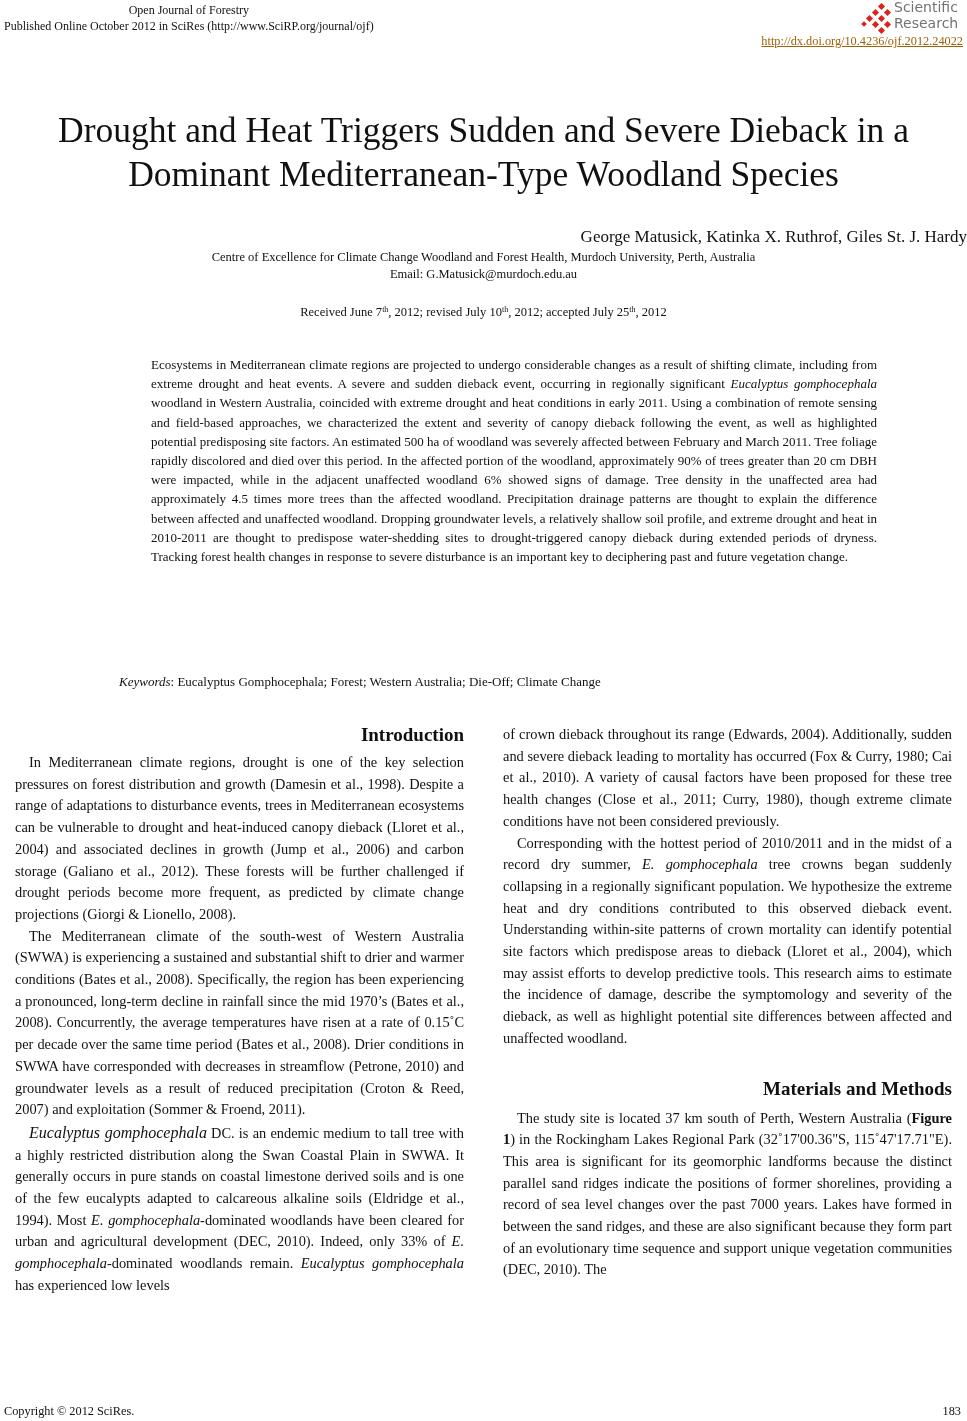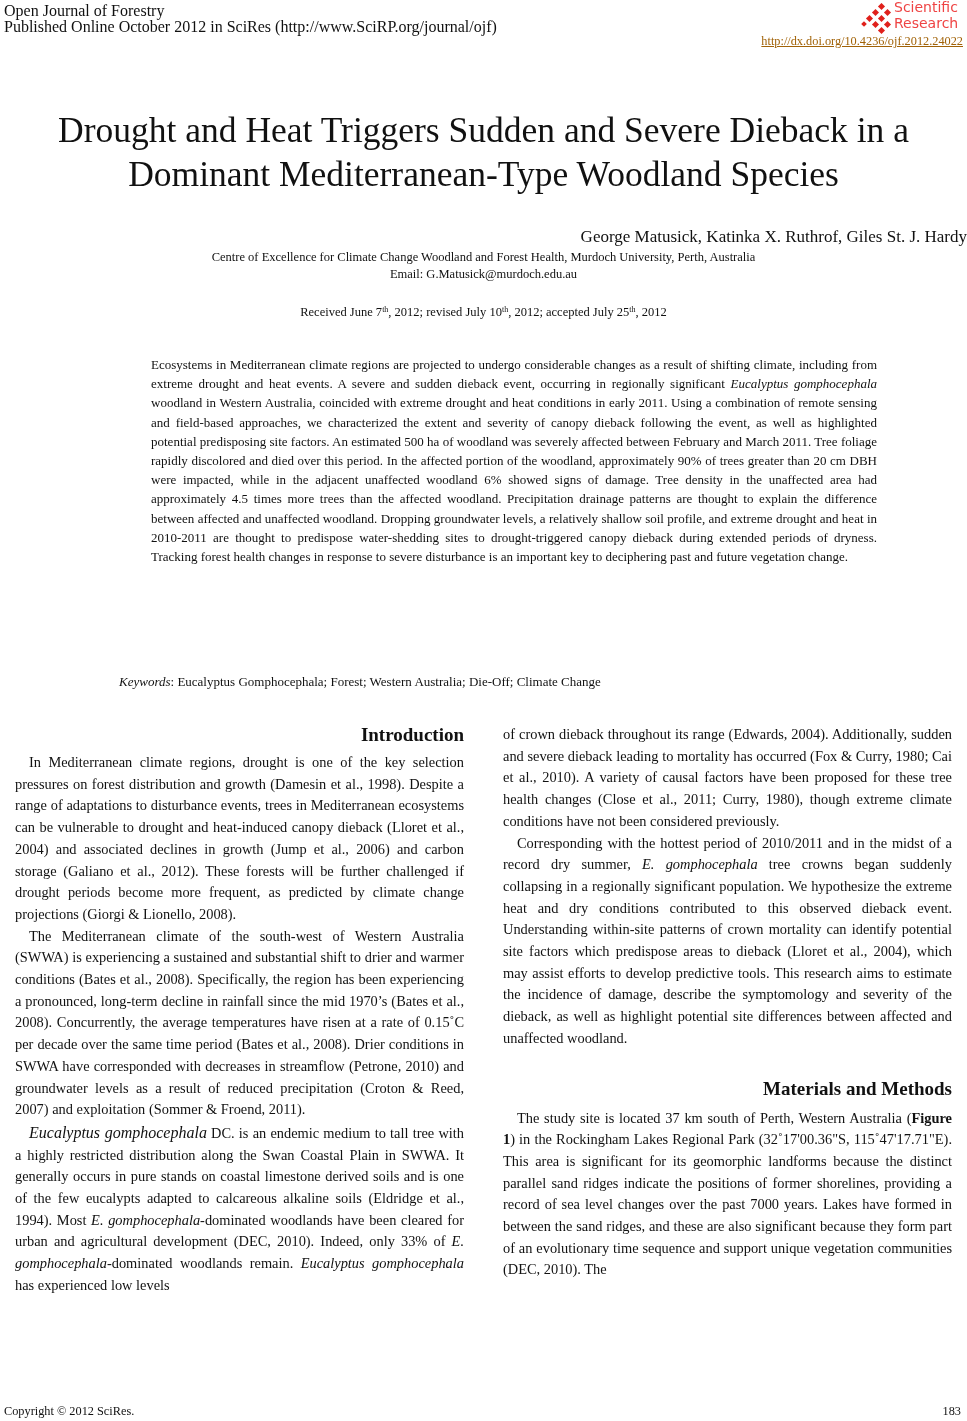--- a/index.html
+++ b/index.html
@@ -2,31 +2,31 @@
 <html><head>
 <meta charset="utf-8">
 <style>
   html, body { margin: 0; padding: 0; background: #ffffff; }
   body {
     width: 967px; height: 1421px; position: relative; overflow: hidden;
     font-family: "Liberation Serif", "DejaVu Serif", serif; color: #111;
   }
   .header-left {
     position: absolute; left: 4px; top: 3px;
-    font-size: 16px; line-height: 15.5px;
+    font-size: 12px; line-height: 15.5px; text-align: center;
   }
   .header-left div { white-space: nowrap; }
   .logo {
     position: absolute; right: 4px; top: 0px; height: 36px; width: 102px;
   }
   .logo-mark { position: absolute; left: 0; top: 3px; width: 32px; height: 32px; }
   .logo-text {
     position: absolute; left: 33px; top: 0px;
     font-family: "DejaVu Sans", "Liberation Sans", sans-serif;
-    font-size: 14px; line-height: 15.5px; color: #ef4444;
+    font-size: 14px; line-height: 15.5px; color: #737373;
   }
   .doi {
     position: absolute; right: 4px; top: 34px;
     font-size: 12.3px; color: #a16207; text-decoration: underline; white-space: nowrap;
   }
   .title {
     position: absolute; left: 0; width: 967px; top: 108px;
     text-align: center; font-size: 35.5px; line-height: 44px; font-weight: normal;
     margin: 0;
   }

